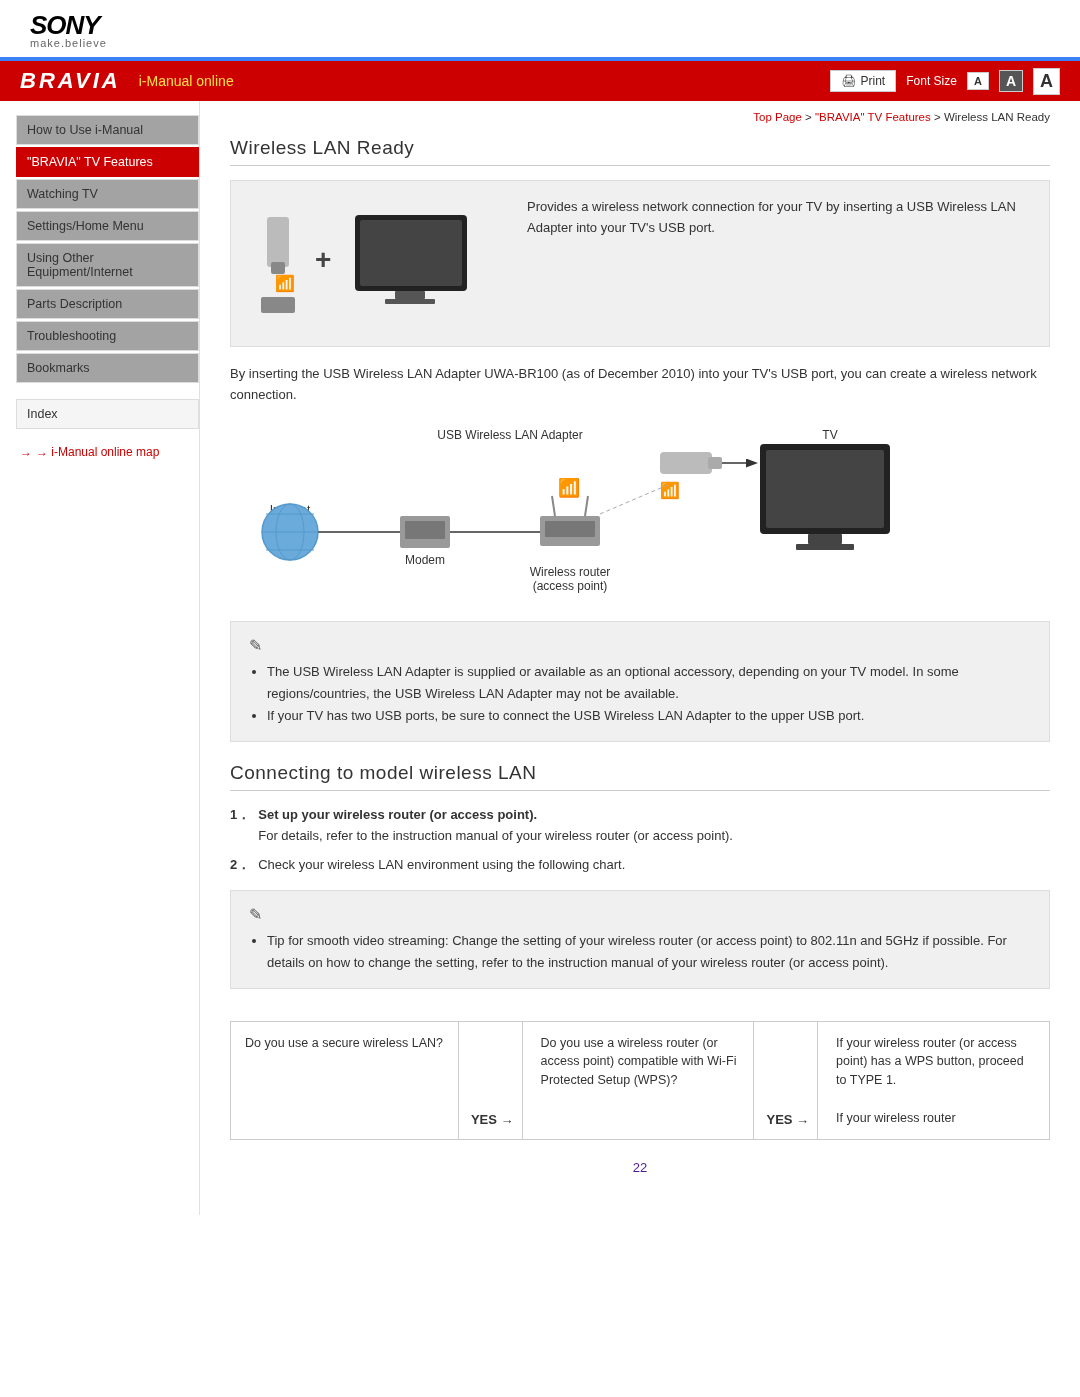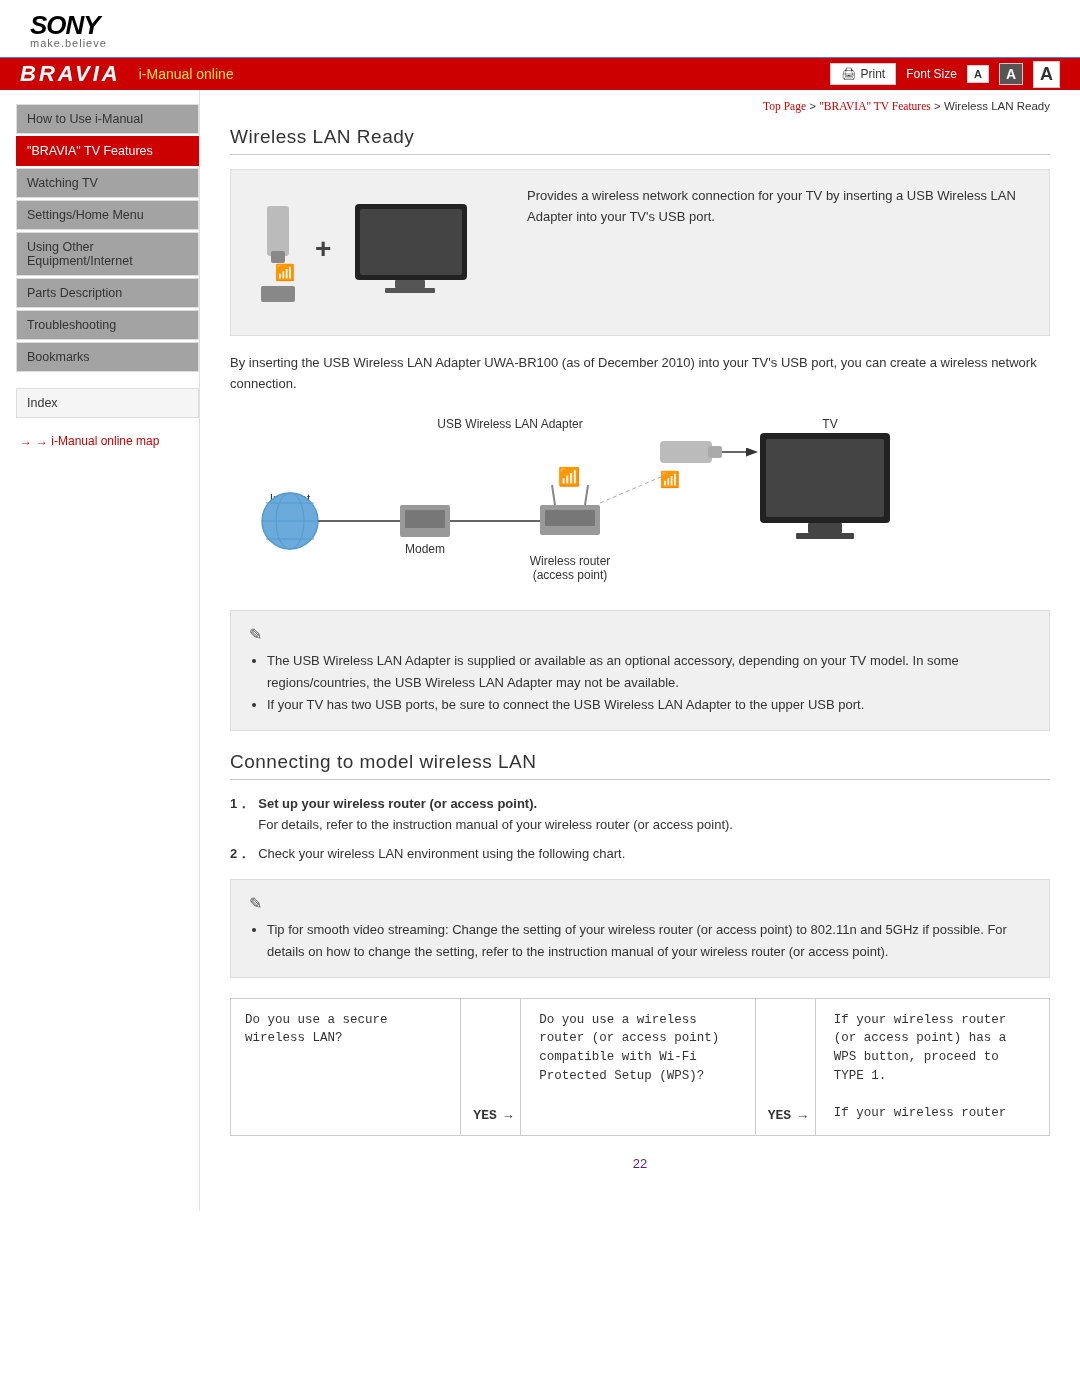--- a/index.html
+++ b/index.html
@@ -9,21 +9,21 @@
       background: #fff;
       color: #333;
       width: 1080px;
       min-height: 1397px;
     }
 
     
     .top-bar {
       background: #fff;
       padding: 12px 30px 8px 30px;
-      border-bottom: 1px solid #3b82f6;
+      border-bottom: 4px solid #3b82f6;
     }
     .sony-logo {
       display: flex;
       flex-direction: column;
       line-height: 1;
     }
     .sony-logo .sony-text {
       font-size: 26px;
       font-weight: 900;
       letter-spacing: -1px;
@@ -37,21 +37,21 @@
     }
 
     
     .bravia-bar {
       background: #c00;
       color: #fff;
       display: flex;
       align-items: center;
       justify-content: space-between;
       padding: 0 20px;
-      height: 32px;
+      height: 40px;
     }
     .bravia-bar-left {
       display: flex;
       align-items: center;
       gap: 14px;
     }
     .bravia-title {
       font-size: 22px;
       font-weight: 900;
       letter-spacing: 3px;
@@ -166,21 +166,21 @@
     }
 
     
     .breadcrumb {
       font-size: 11.5px;
       color: #c00;
       margin-bottom: 14px;
       text-align: right;
     }
     .breadcrumb span { color: #333; }
-    .breadcrumb a { color: #c00; text-decoration: none; font-family: Liberation Serif, serif; }
+    .breadcrumb a { color: #c00; text-decoration: none; }
 
     
     .section-title {
       font-size: 19px;
       font-weight: normal;
       color: #333;
       border-bottom: 1px solid #ccc;
       padding-bottom: 6px;
       margin-bottom: 14px;
       letter-spacing: 0.5px;
@@ -253,23 +253,22 @@
     .step-num {
       font-weight: bold;
       min-width: 20px;
     }
     .step-body {}
 
     
     .decision-chart {
       display: flex;
       gap: 4px;
-      margin-top: 20px;
+      margin-top: 32px;
       border: 1px solid #ccc;
-      font-family: Liberation Mono, monospace;
     }
     .decision-cell {
       flex: 1;
       border-right: 1px solid #ccc;
       padding: 12px 14px;
       font-size: 12.5px;
       color: #333;
       line-height: 1.5;
       background: #fff;
     }

